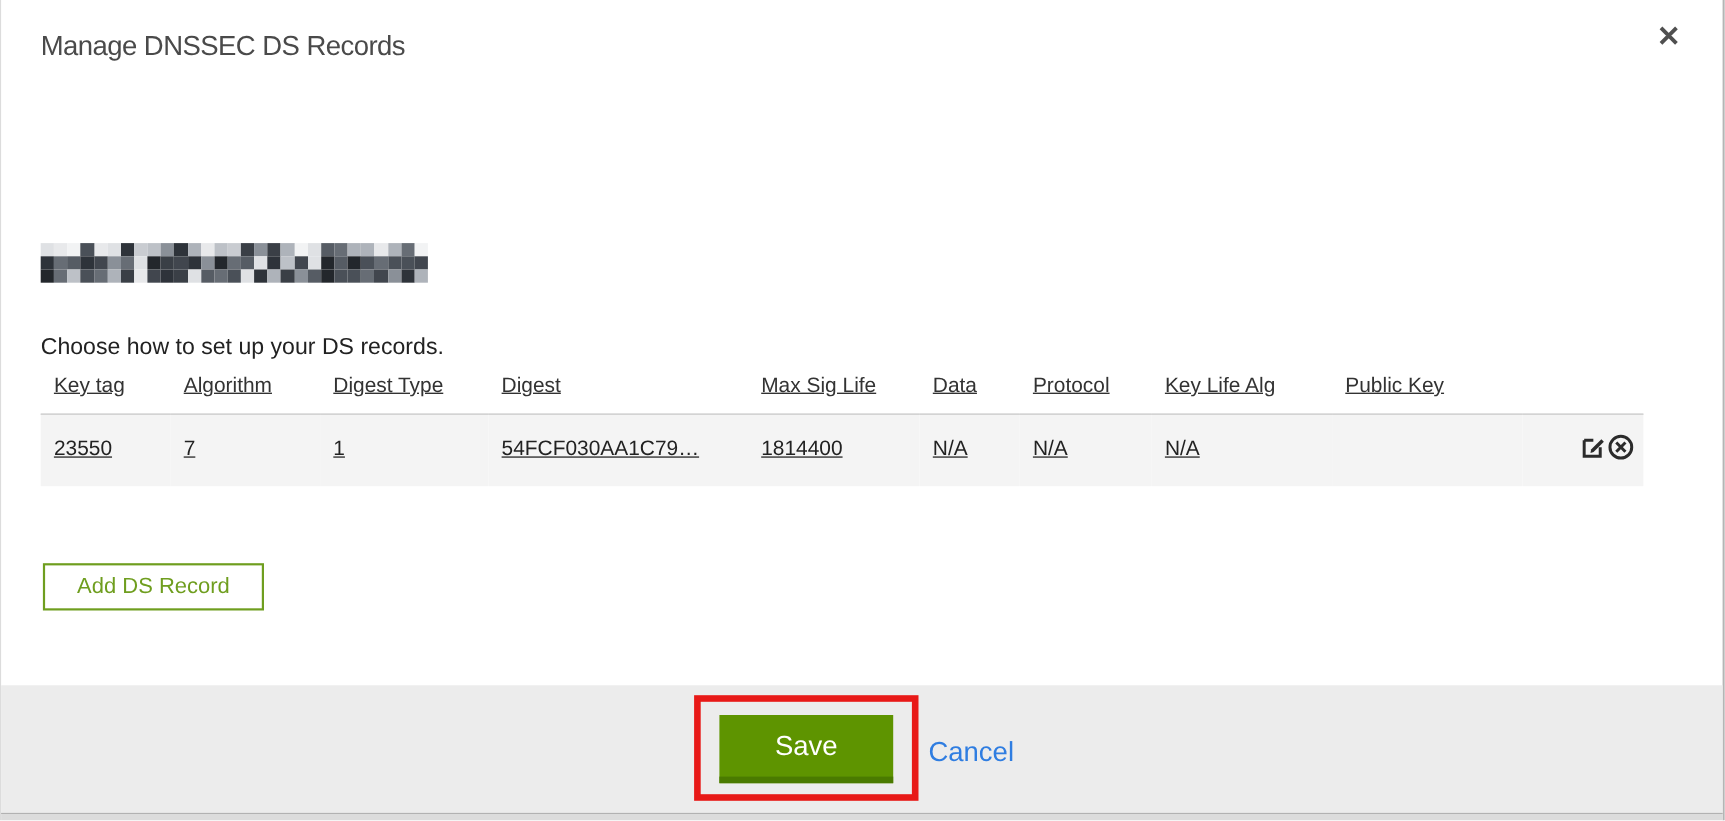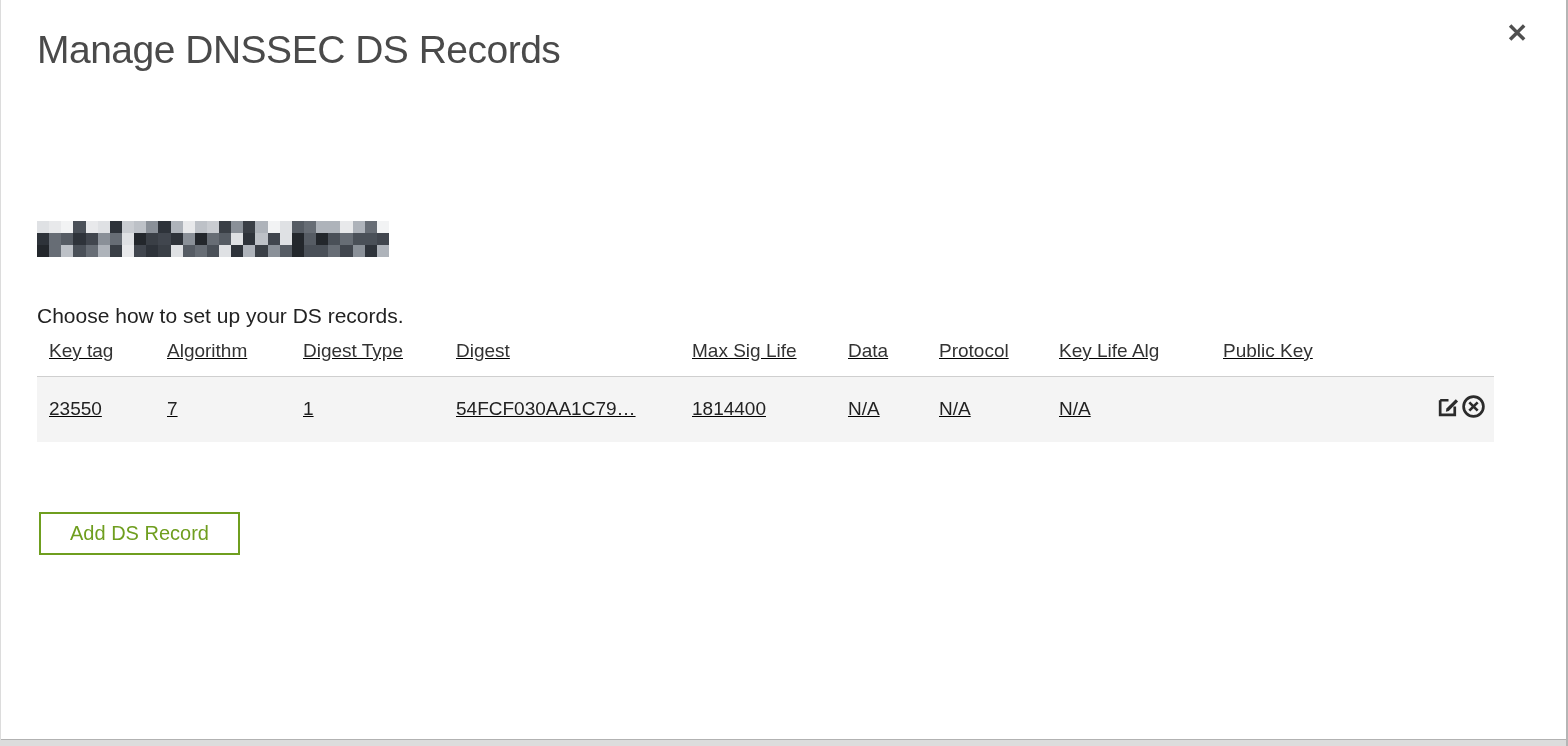--- a/index.html
+++ b/index.html
@@ -1,21 +1,21 @@
 <!DOCTYPE html>
 <html><head>
 <meta charset="utf-8">
 <style>
   * { margin:0; padding:0; box-sizing:border-box; }
   html,body { width:1568px; height:746px; overflow:hidden; background:#fff;
               font-family:"Liberation Sans", sans-serif; }
   .modal { position:relative; width:1568px; height:746px; background:#fff;
            border-left:1px solid #dcdcdc; border-right:2px solid #b5b5b5; }
 
-  .page-title { position:absolute; left:36px; top:28px; font-size:39px;
+  .page-title { position:absolute; left:36px; top:28px; font-size:25px;
                 font-weight:400; color:#4a4a4a; letter-spacing:-0.5px; }
   .close-x { position:absolute; right:38px; top:20px; font-size:26px; font-weight:bold;
              color:#4f4f4f; cursor:pointer; line-height:1; }
 
   .redacted { position:absolute; left:36px; top:221px; width:352px; height:36px;
               display:grid; grid-template-columns:repeat(29,1fr);
               grid-template-rows:repeat(3,1fr); }
   .redacted span { display:block; }
 
   .instruction { position:absolute; left:36px; top:286px; font-size:21px; color:#222;margin-top:18px; }
@@ -199,15 +199,21 @@
               <path d="M8 8 L16 16 M16 8 L8 16" stroke="#2b2b2b" stroke-width="2.6"></path>
             </svg>
           </span>
         </td>
       </tr>
     </tbody>
   </table>
 
   <button class="add-btn">Add DS Record</button>
 
+  <div class="modal-footer">
+    <div class="red-annotation">
+      <button class="save-btn">Save</button>
+    </div>
+    <a class="cancel-link" href="#">Cancel</a>
+  </div>
 
   <div class="bottom-strip"></div>
 </div>
 
 </body></html>

